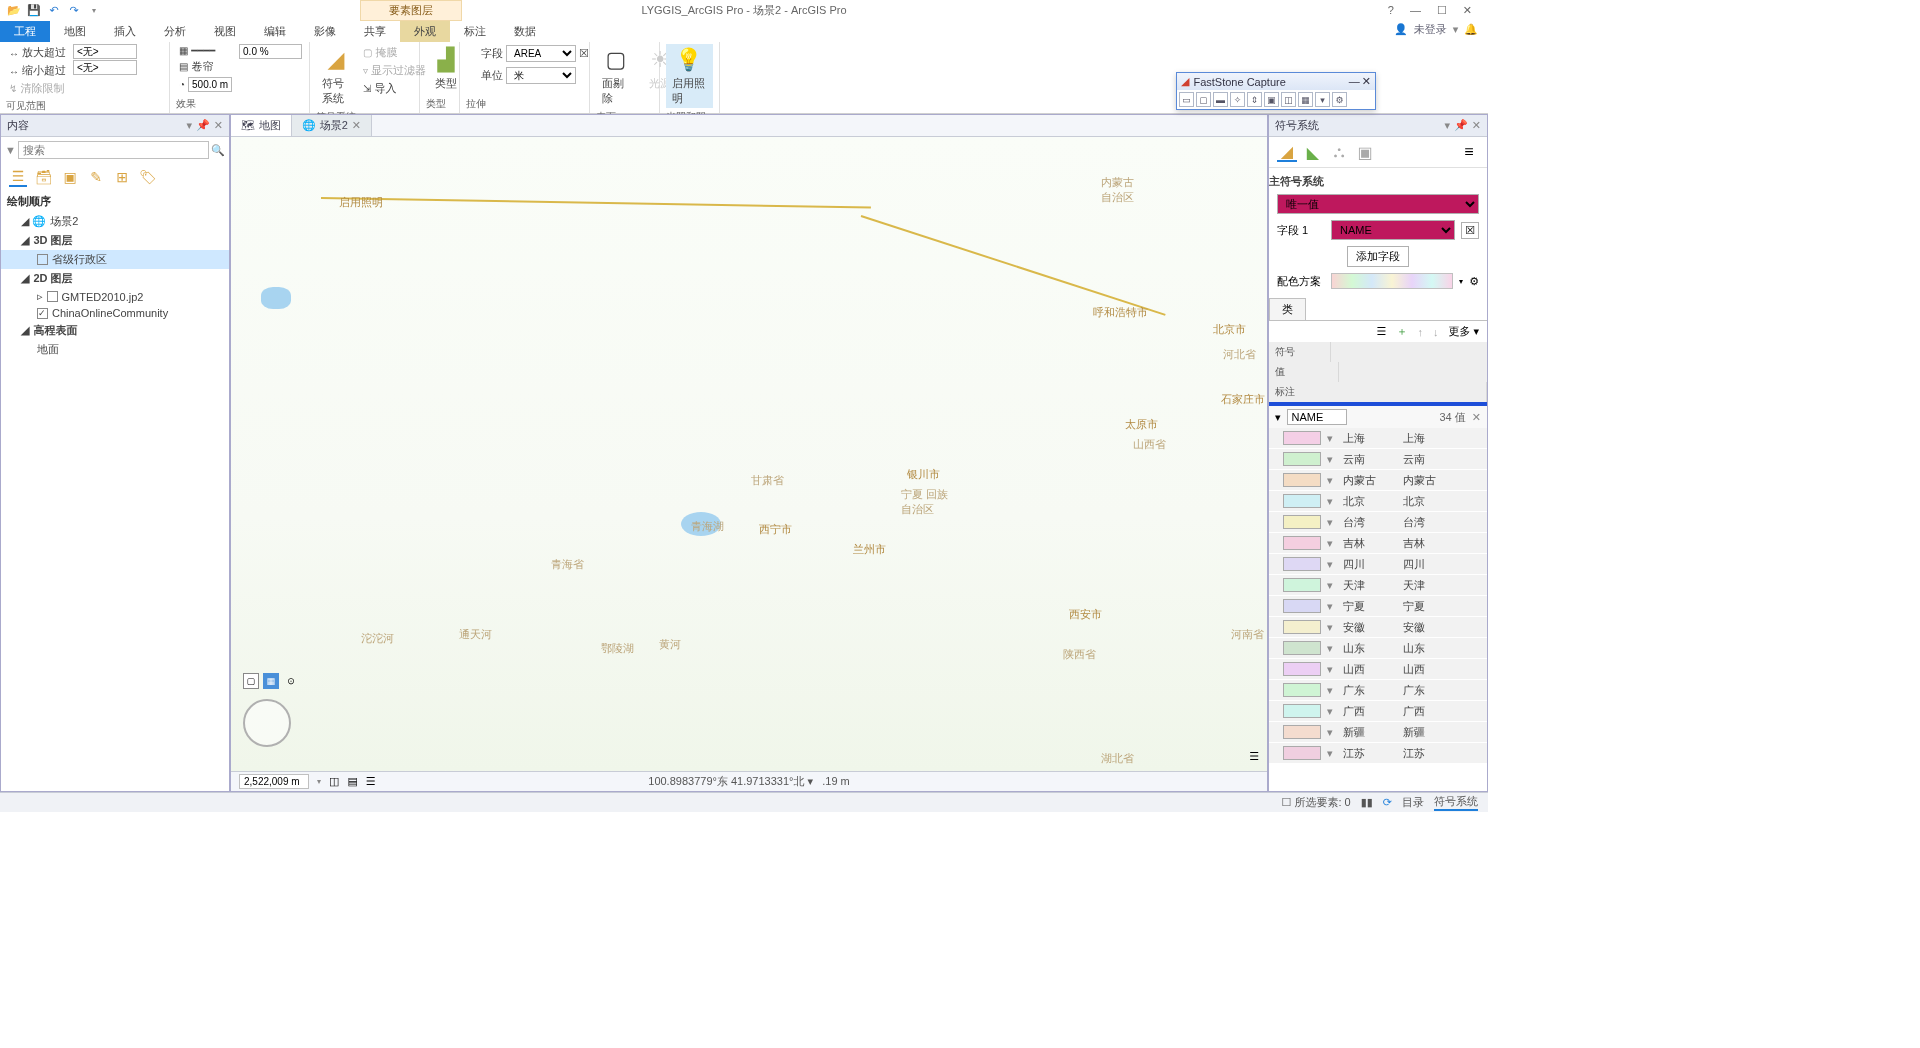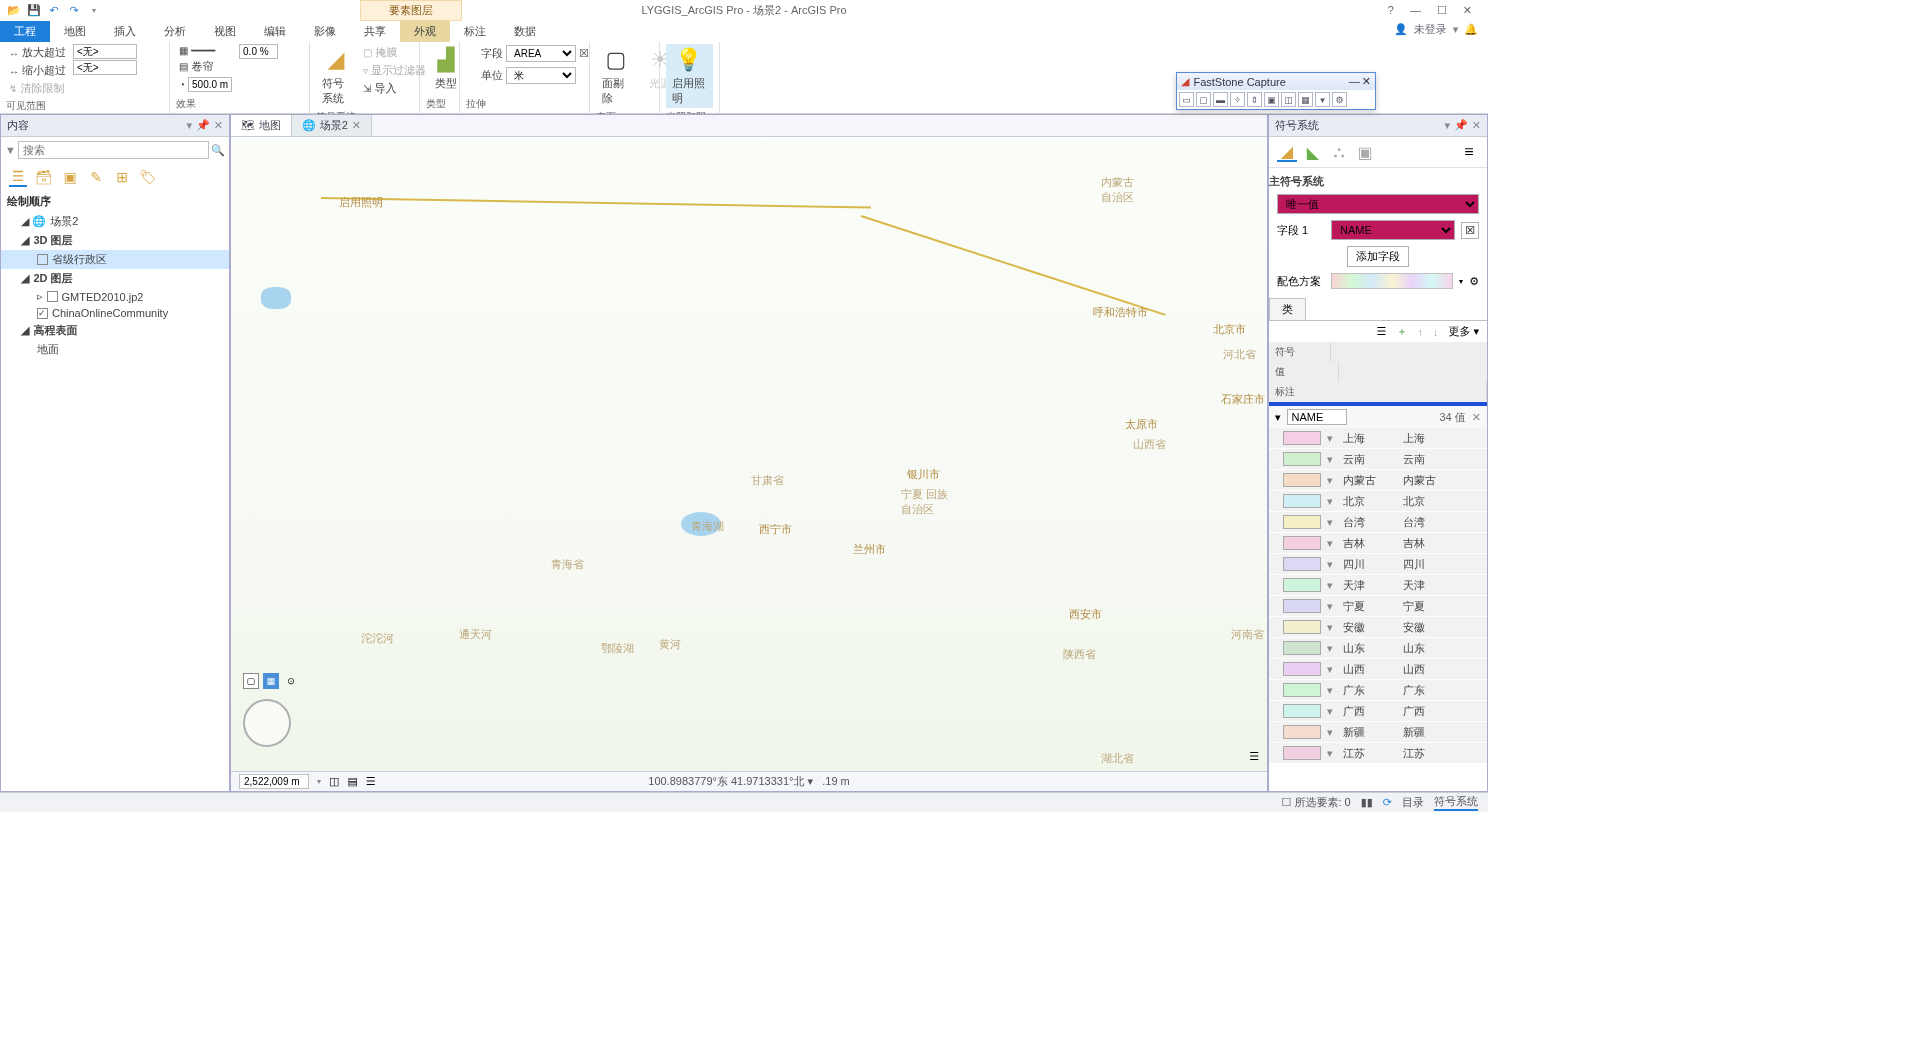--- a/index.html
+++ b/index.html
@@ -140,21 +140,21 @@
     <div class="ribbon-group-label">可见范围</div>
   </div>
   <div class="ribbon-group" style="width:140px;">
     <div class="rg-body">
       <div class="rg-col">
         <div class="rg-btn-sm">▦ ━━━━</div>
         <div class="rg-btn-sm">▤ <span>卷帘</span></div>
         <div class="rg-btn-sm">◔ <input class="rg-input" style="width: 44px;" value="500.0 ms"></div>
       </div>
       <div class="rg-col">
-          <input class="rg-input" style="width: 39px;" value="0.0 %">
+          <input class="rg-input" style="width: 63px;" value="0.0 %">
         </div>
     </div>
     <div class="ribbon-group-label">效果</div>
   </div>
   <div class="ribbon-group" style="width:110px;">
     <div class="rg-body">
       <div class="rg-btn-lg">
           <span class="ico" style="color:#d9a441;">◢</span>
           <span>符号系统</span>
         </div>

